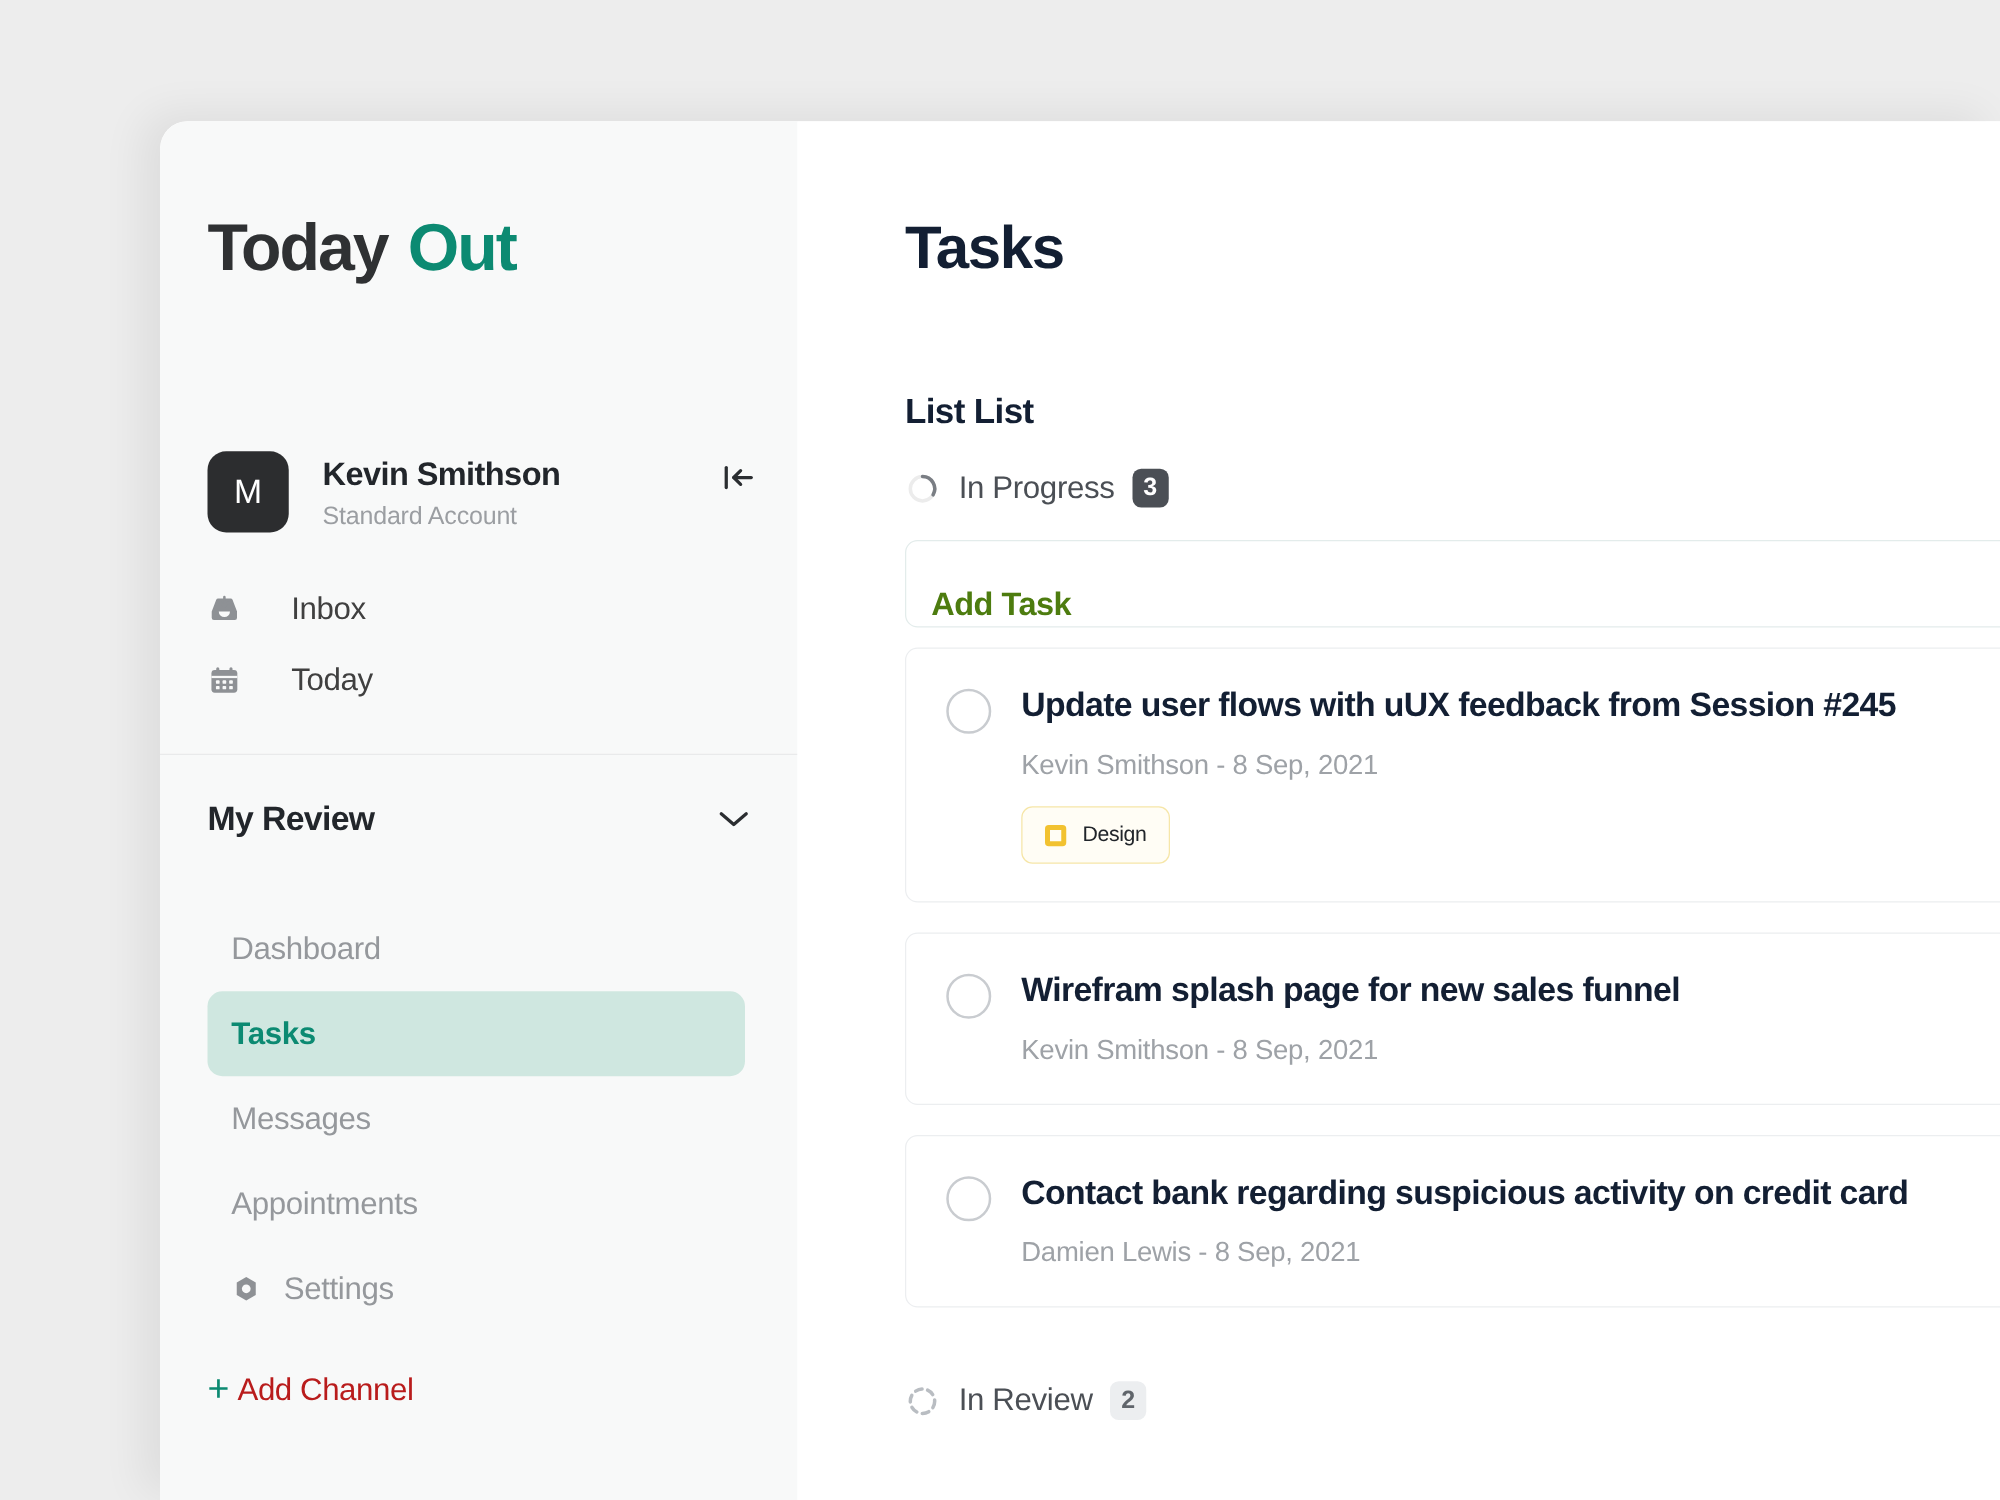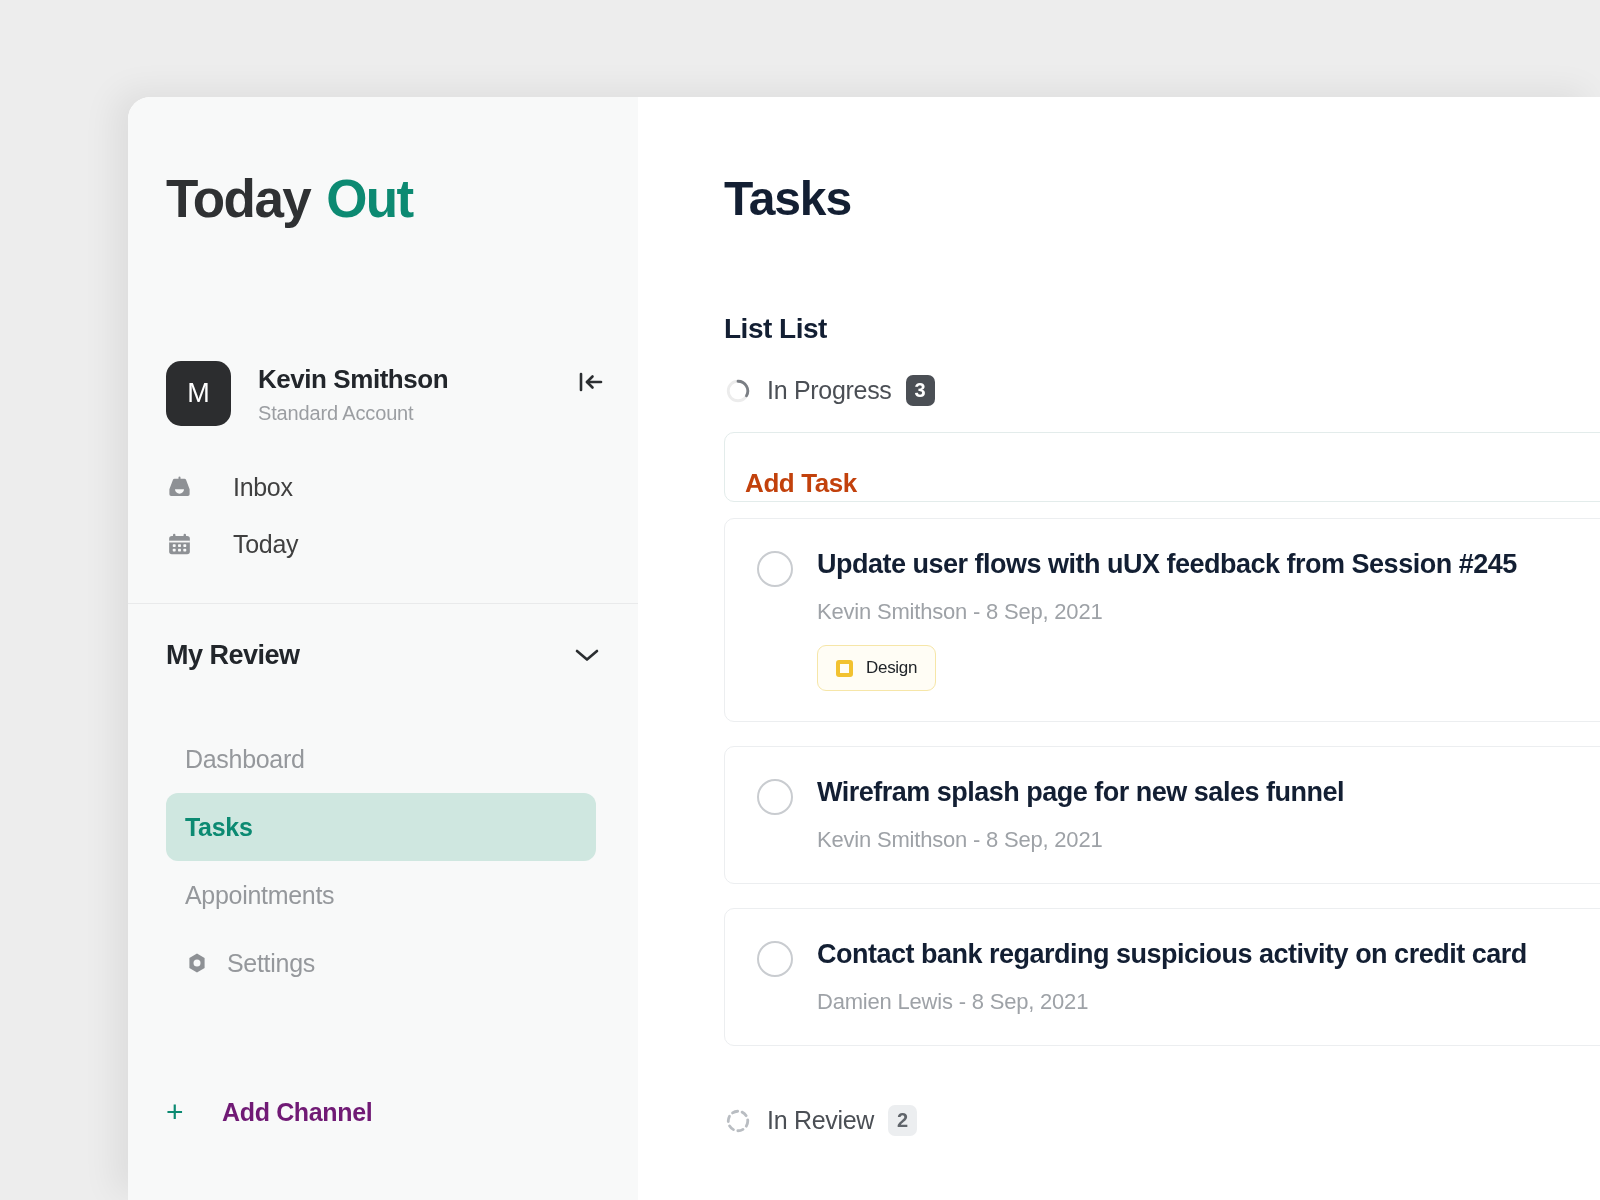--- a/index.html
+++ b/index.html
@@ -213,24 +213,24 @@
     cursor: pointer;
   }
   .add-plus {
     font-size: 30px;
     font-weight: 400;
     color: #0c8a72;
     line-height: 1;
     width: 24px;
   }
   .add-label {
-    margin-left: 32px;
+    margin-left: 0;
     font-size: 25px;
-    font-weight: 700;
-    color: #701a75;
+    font-weight: 400;
+    color: #b91c1c;
     letter-spacing: -0.35px;
   }
 
   
   .main {
     flex: 1 1 auto;
     position: relative;
     background: #ffffff;
     overflow: hidden;
   }
@@ -314,21 +314,21 @@
     box-sizing: border-box;
     display: flex;
     align-items: center;
     padding-left: 20px;
     cursor: text;
     background: #ffffff;
   }
   .add-task-label {
     font-size: 26px;
     font-weight: 700;
-    color: #c2410c;
+    color: #4d7c0f;
     letter-spacing: -0.4px;
     margin-top: 33px;
   }
 
   .task-list {
     position: absolute;
     left: 86px;
     top: 421px;
     width: 900px;
   }
@@ -473,20 +473,23 @@
       </div>
 
       <div class="channel-nav">
         <div class="cn-item">
           <span class="cn-label">Dashboard</span>
         </div>
         <div class="cn-item active">
           <span class="cn-label">Tasks</span>
         </div>
         <div class="cn-item">
+          <span class="cn-label">Messages</span>
+        </div>
+        <div class="cn-item">
           <span class="cn-label">Appointments</span>
         </div>
         <div class="cn-item">
           <span class="cn-icon">
             <svg width="24" height="24" viewBox="0 0 24 24" fill="none" aria-hidden="true">
               <path d="M12 2.6 L19.6 7 V17 L12 21.4 L4.4 17 V7 Z" fill="#8e9195"></path>
               <circle cx="12" cy="12" r="3.5" fill="#f8f9f9"></circle>
             </svg>
           </span>
           <span class="cn-label">Settings</span>

